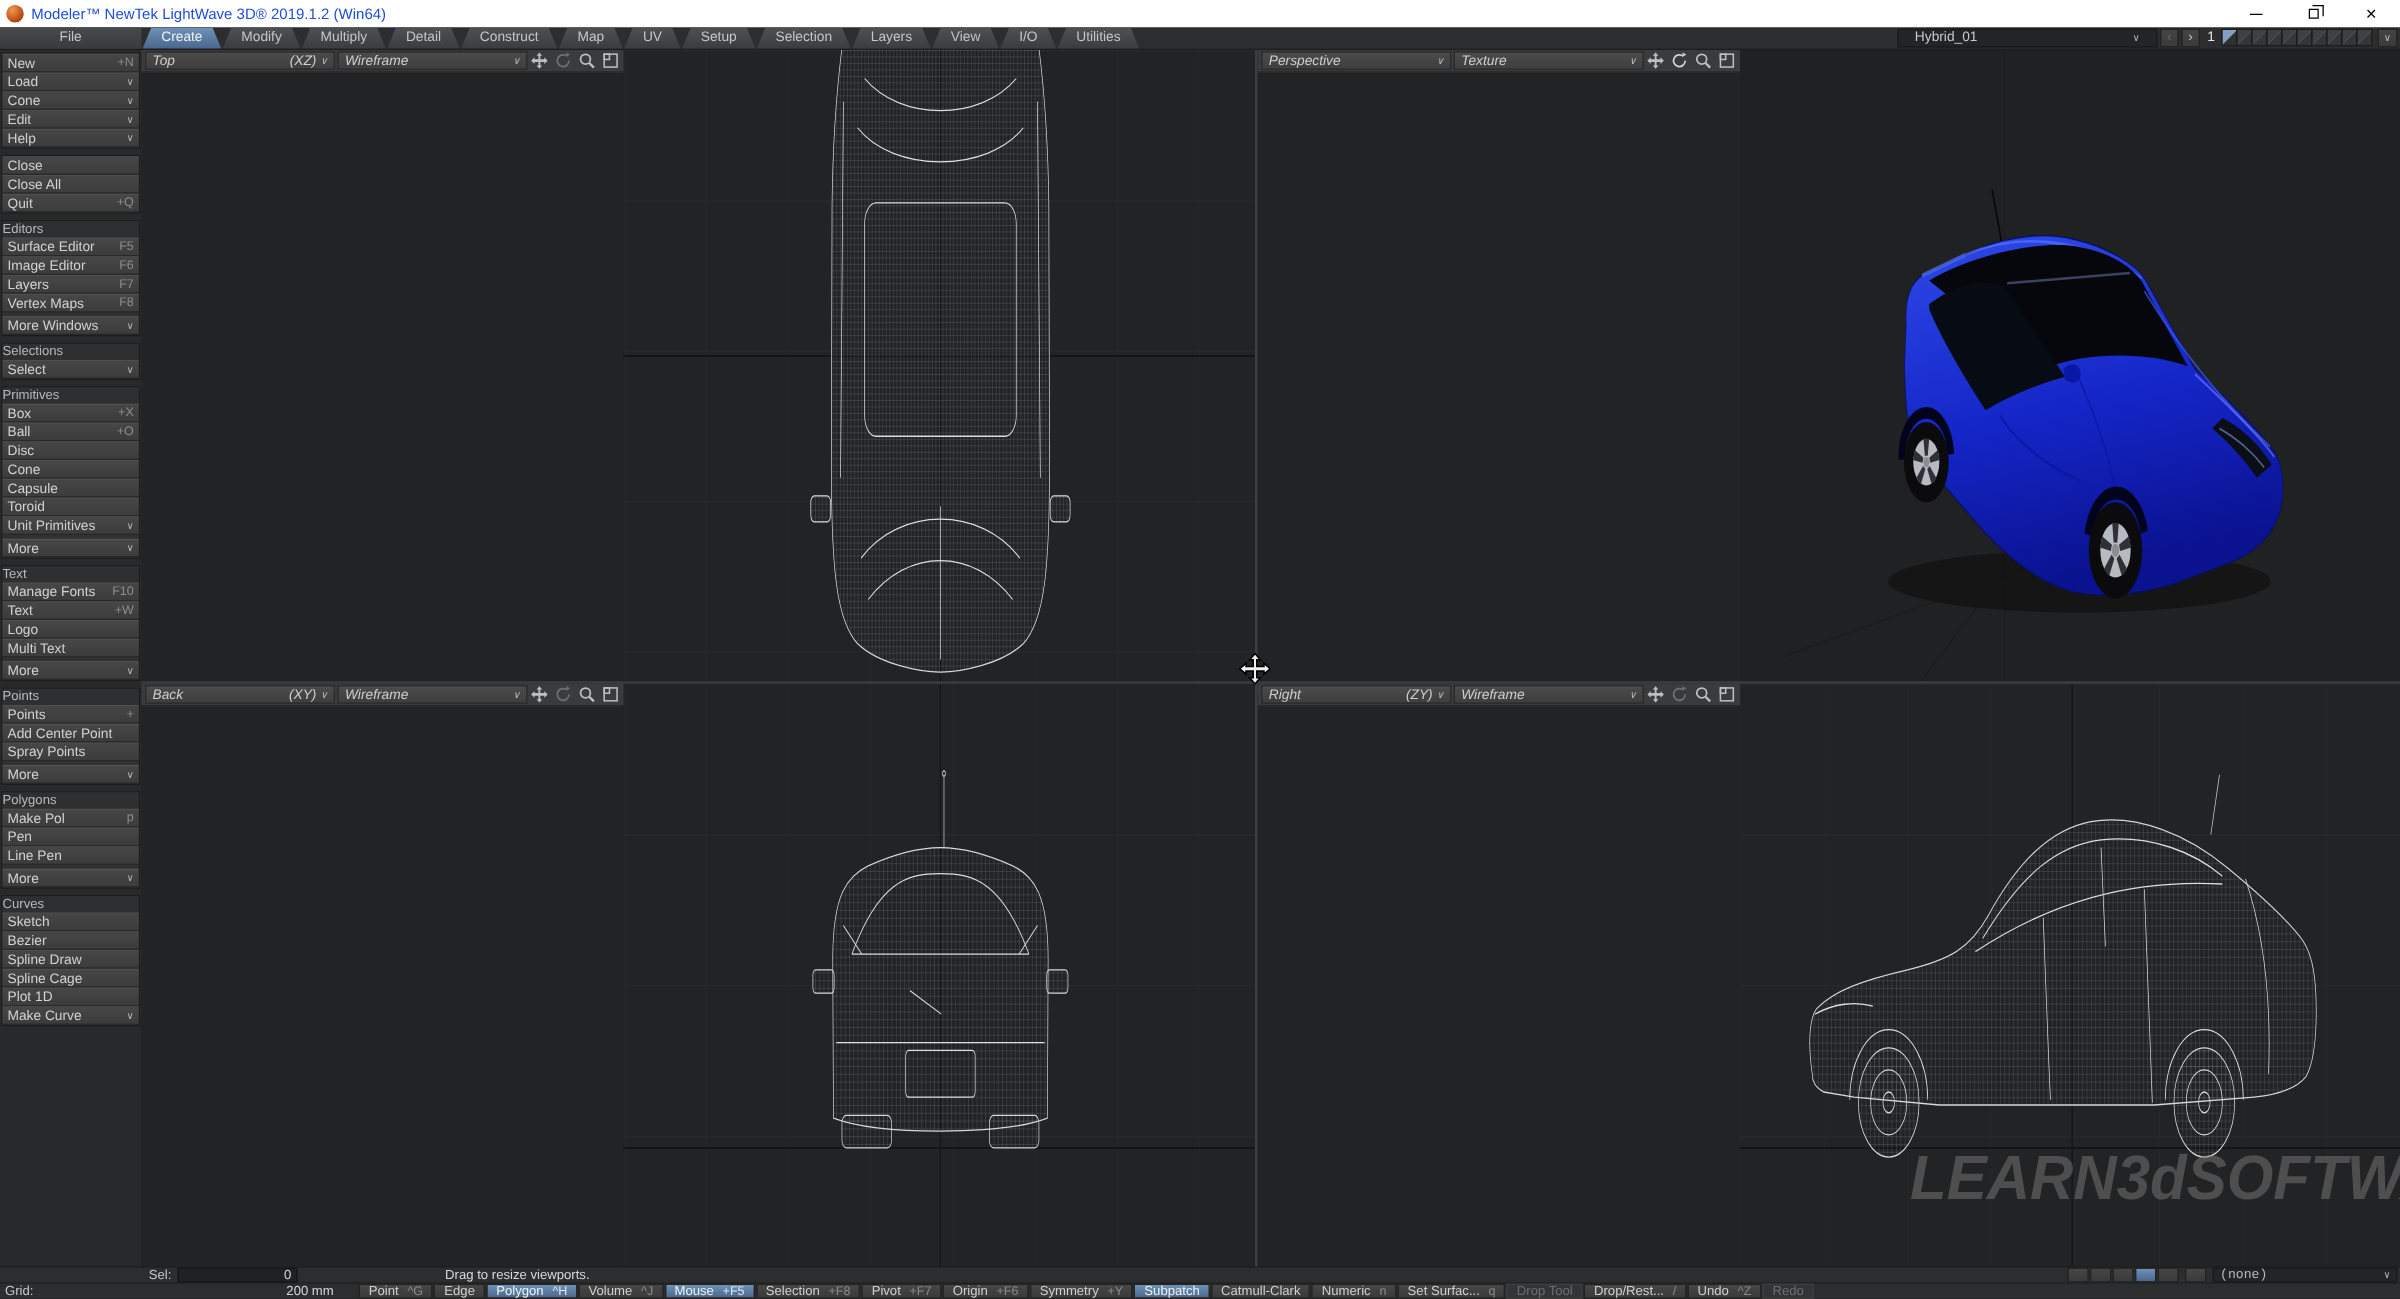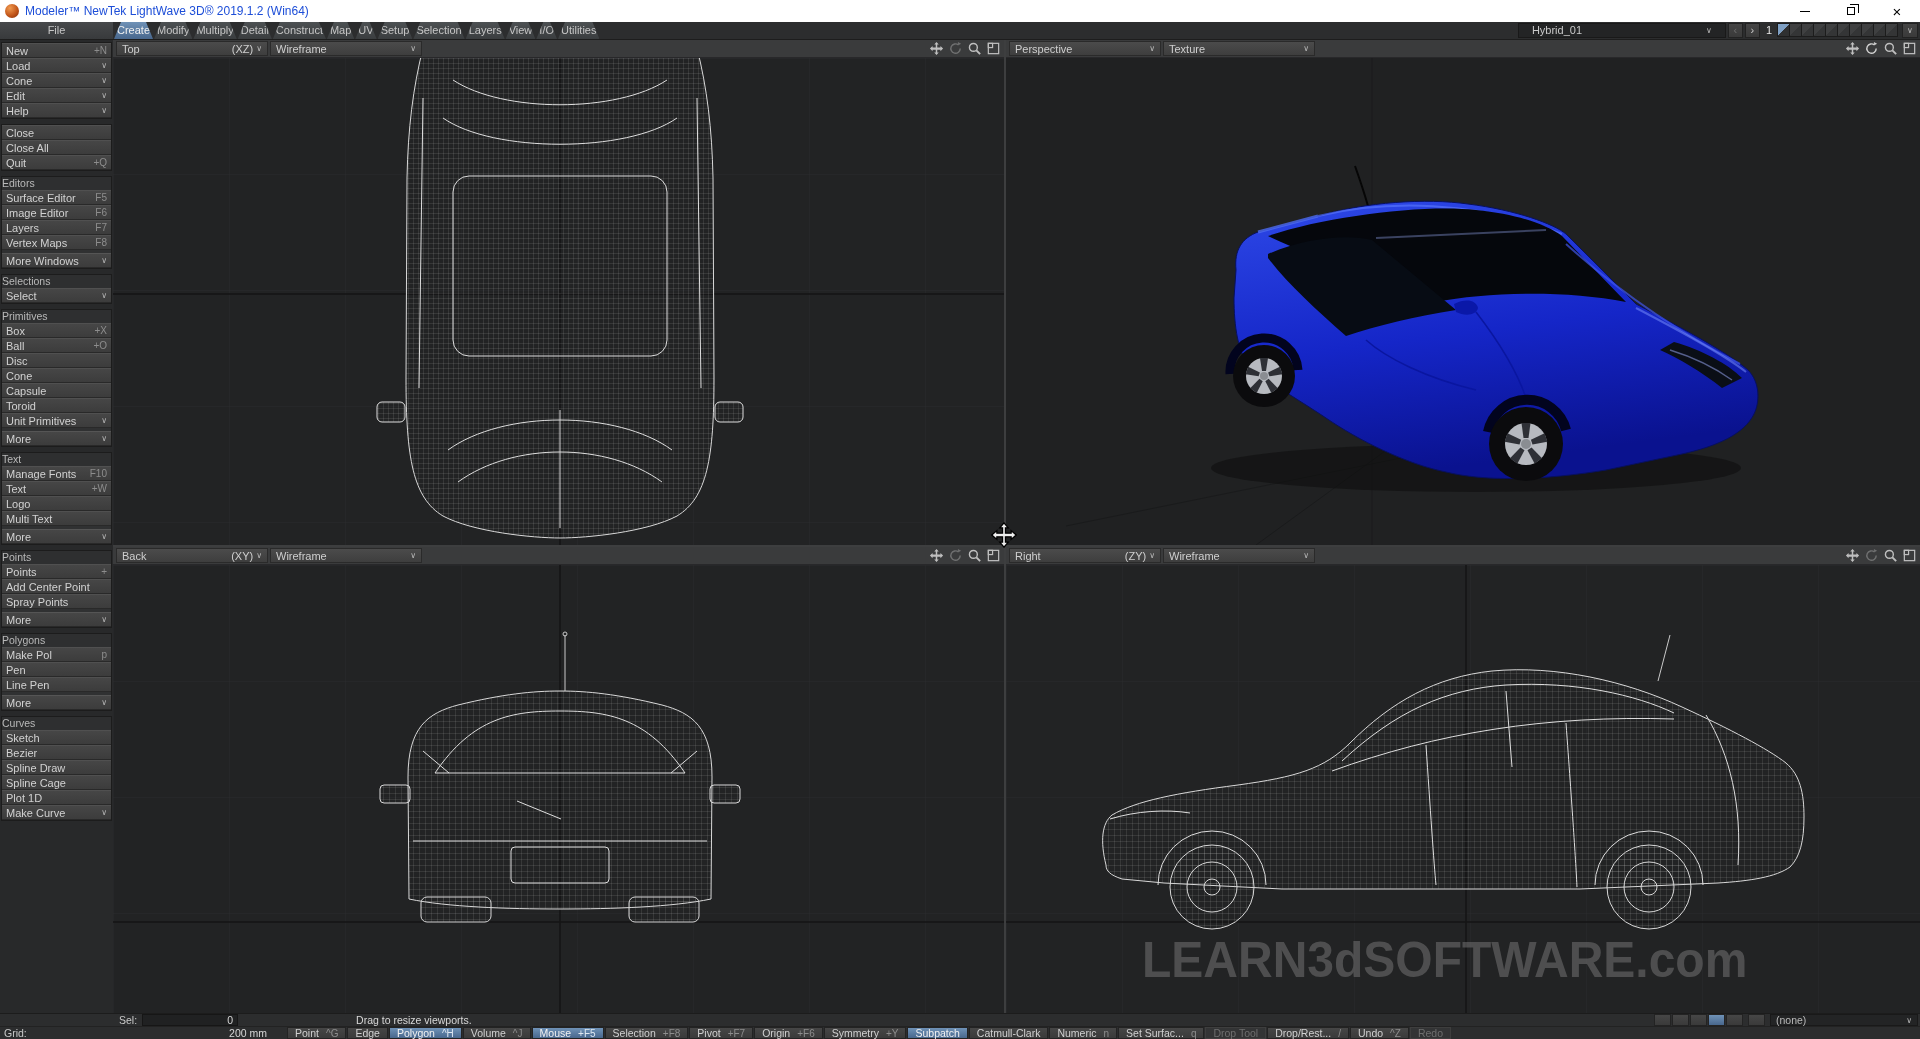--- a/index.html
+++ b/index.html
@@ -15,21 +15,21 @@
     background:radial-gradient(circle at 35% 30%, #f09a50, #c2561a 55%, #7c2a08); margin-right:6px; }
   .title-text { font-size:12px; color:#1d4ed8; }
   .win-controls { margin-left:auto; display:flex; height:22px; }
   .win-btn { width:46px; display:flex; align-items:center; justify-content:center; color:#000; }
   .min-glyph { width:10px; border-bottom:1px solid #000; height:1px; display:inline-block; }
   .restore-glyph { width:8px; height:8px; border:1px solid #000; position:relative; display:inline-block; background:#fff; }
   .restore-glyph::before { content:""; position:absolute; left:2px; top:-4px; width:8px; height:8px; border:1px solid #000; border-bottom:none; border-left:none; }
   .close-glyph { font-size:15px; line-height:15px; }
   
   #menubar { height:18px; background:#2c2d2e; display:flex; align-items:flex-end; border-bottom:1px solid #1d1d1d; }
-  .tab { height:17px; line-height:17px; padding:0 3px; margin-right:1px; font-size:11px; color:#c6c6c6;
+  .tab { height:17px; line-height:17px; padding:0 15px; margin-right:1px; font-size:11px; color:#c6c6c6;
     background:linear-gradient(#4d5153,#3a3d3f);
     clip-path:polygon(7px 0, calc(100% - 7px) 0, 100% 100%, 0 100%); cursor:pointer; white-space:nowrap; }
   .tab.active { background:linear-gradient(#6f92b7,#48678d); color:#f1f1f1; }
   .tab.wide { width:113px; padding:0; text-align:center; clip-path:none; background:linear-gradient(#47494b,#383a3c); }
   .menubar-right { margin-left:auto; display:flex; align-items:center; height:18px; padding-right:2px; gap:2px; }
   .obj-selector { width:208px; height:15px; background:#232425; border:1px solid #191919; color:#c9c9c9;
     display:flex; align-items:center; font-size:11px; padding:0 13px; cursor:pointer; }
   .obj-selector .chev, .map-selector .chev, .vp-mode .chev { margin-left:auto; font-size:8px; color:#b8b8b8; }
   .layer-arrow { width:15px; height:15px; display:flex; align-items:center; justify-content:center;
     background:linear-gradient(#454545,#3a3a3a); border:1px solid #222; color:#c9c9c9; font-size:11px; cursor:pointer; }
@@ -47,21 +47,21 @@
   #sidebar { width:113px; background:#28292a; padding:2px 1px; display:flex; flex-direction:column; gap:5px; overflow:hidden; }
   .sb-section { border:1px solid #1c1c1c; background:#303132; }
   .sb-header { height:13px; line-height:13px; font-size:10.5px; color:#b9b9b9; background:#2e2f30; }
   .sb-btn { height:15px; display:flex; align-items:center; padding:0 4px; font-size:11px; color:#d2d2d2;
     background:linear-gradient(#464646,#3c3c3c); border-top:1px solid #505050; border-bottom:1px solid #292929; cursor:pointer; white-space:nowrap; }
   .sb-btn.gap { margin-top:3px; border-top:1px solid #555; }
   .sb-btn .sc { margin-left:auto; color:#8d8d8d; font-size:10px; }
   .sb-btn .chev { margin-left:auto; color:#b5b5b5; font-size:8px; }
   
   #vparea { flex:1; position:relative; display:grid; grid-template-columns:891px 1fr; grid-template-rows:505px 1fr; }
-  .quad { display:flex; flex-direction:column; overflow:hidden; }
+  .quad { display:flex; flex-direction:row; overflow:hidden;font-style:italic; }
   .quad.right { border-left:2px solid #3d3e3f; }
   .quad.bottom { border-top:2px solid #3d3e3f; }
   .vp-header { height:18px; background:#3a3b3c; display:flex; align-items:center; padding:0 3px; gap:2px; border-bottom:1px solid #28282a; flex:none; }
   .vp-view, .vp-mode { height:15px; background:linear-gradient(#4b4b4b,#3e3e3e); border:1px solid #2a2a2a;
     color:#cfcfcf; font-size:11px; display:flex; align-items:center; padding:0 5px; cursor:pointer; }
   .vp-view { width:152px; } .vp-mode { width:152px; }
   .vp-view .axes { margin-left:auto; margin-right:3px; }
   .vp-view .chev { font-size:8px; color:#b8b8b8; }
   .vp-icons { margin-left:auto; display:flex; gap:4px; align-items:center; }
   .vp-icon { width:15px; height:15px; cursor:pointer; }
@@ -69,21 +69,21 @@
   .vp-canvas { flex:1; position:relative; background:#222324; overflow:hidden; }
   .vp-canvas svg.scene { display:block; width:100%; height:100%; }
   .watermark { position:absolute; left:136px; top:366px; font-size:50px; font-weight:bold; color:#7a7a7a;
     opacity:.5; white-space:nowrap; transform:scaleX(.96); transform-origin:left; letter-spacing:0; }
   #resize-cursor { position:absolute; left:878px; top:482px; width:26px; height:26px; pointer-events:none; }
   
   #status1 { height:13px; background:#2c2d2e; display:flex; align-items:center; font-size:10.5px; color:#c9c9c9; border-top:1px solid #1c1c1c; }
   .sel-label { margin-left:119px; padding-right:5px; }
   .sel-box { width:96px; height:12px; background:#202122; border:1px solid #161616; text-align:right; padding:0 4px; line-height:11px; color:#d6d6d6; }
   .status-msg { margin-left:118px; color:#d8d8d8; }
-  .status1-right { margin-left:auto; display:flex; align-items:center; gap:1px; padding-right:2px; }
+  .status1-right { margin-left:auto; display:flex; align-items:center; gap:1px; padding-right:2px;font-family:Liberation Mono, monospace; }
   .vmap-btn { width:17px; height:12px; font-size:10px; display:flex; align-items:center; justify-content:center;
     background:linear-gradient(#464646,#3a3a3a); border:1px solid #232323; color:#c9c9c9; cursor:pointer; }
   .vmap-btn.active { background:linear-gradient(#6f92b7,#48678d); color:#f1f1f1; }
   .vmap-btn.gap { margin-left:4px; }
   .map-selector { width:148px; height:12px; background:#232425; border:1px solid #191919; color:#b9b9b9;
     display:flex; align-items:center; font-size:10.5px; padding:0 5px; margin-left:4px; cursor:pointer; }
   #status2 { height:13px; background:#2c2d2e; display:flex; align-items:center; font-size:10.5px; color:#c9c9c9; border-top:1px solid #222; }
   .grid-field { width:287px; display:flex; align-items:center; padding:0 20px 0 4px; flex:none; }
   .grid-field .gv { margin-left:auto; color:#d6d6d6; }
   #tool-strip { display:flex; align-items:center; height:13px; gap:1px; }

